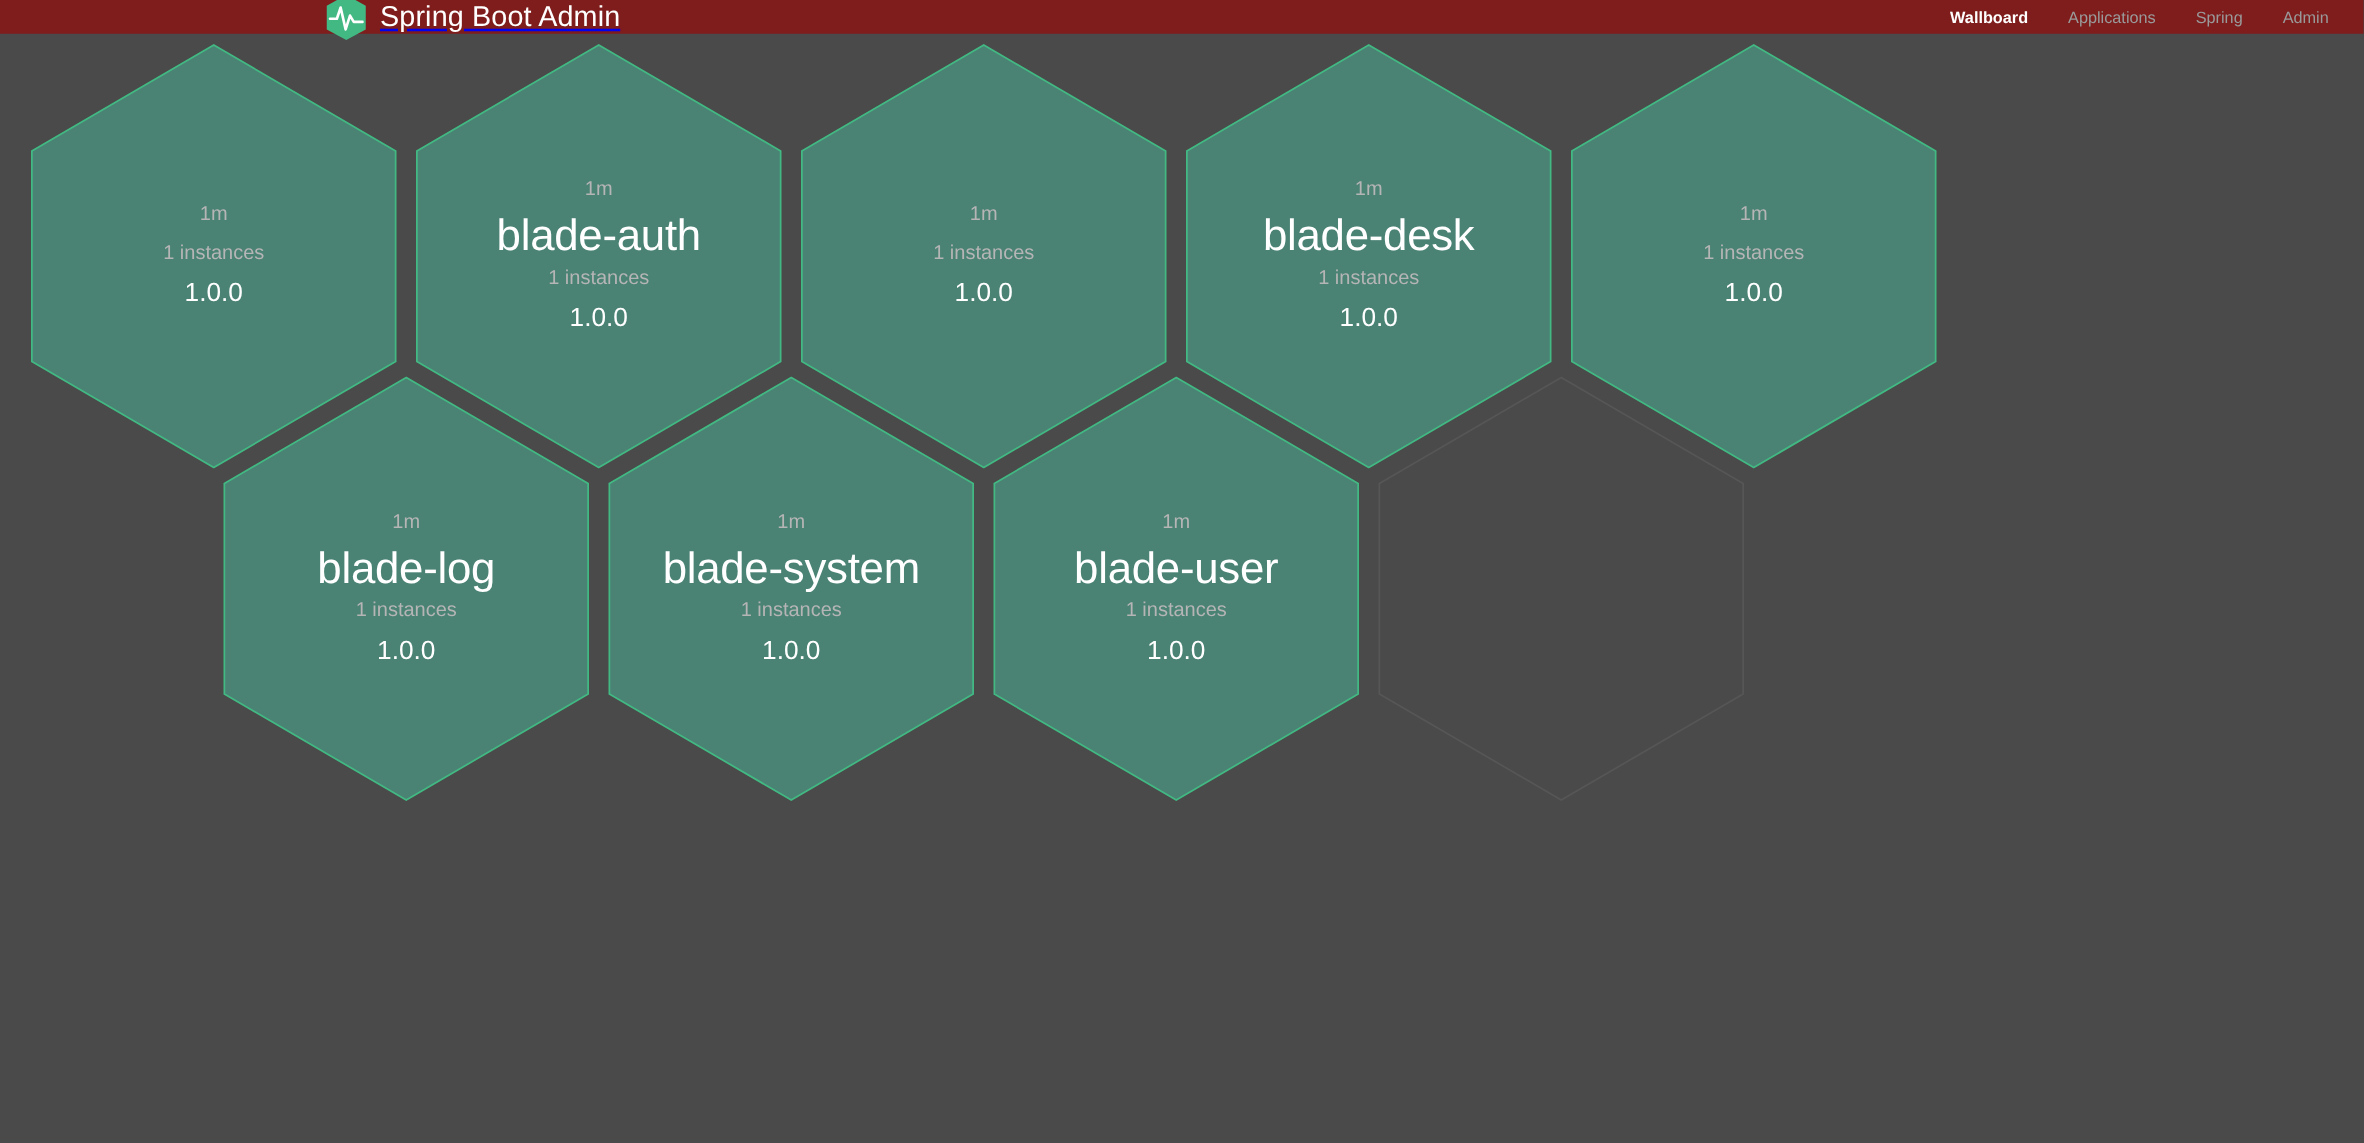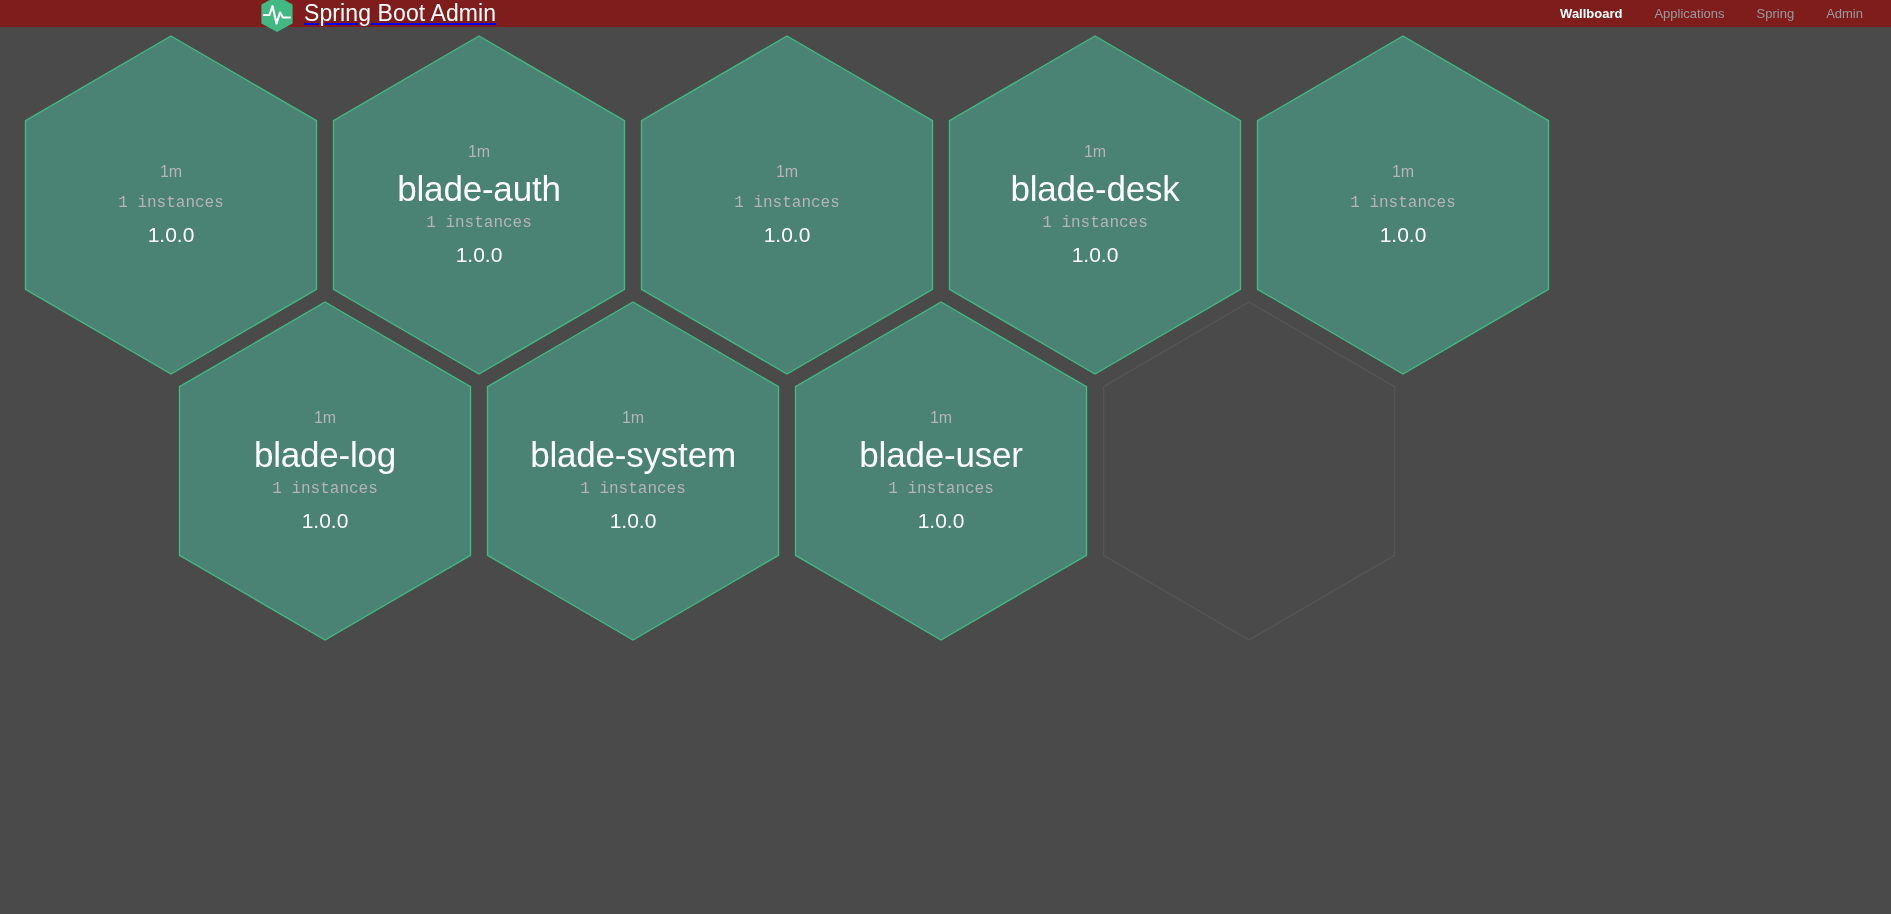--- a/index.html
+++ b/index.html
@@ -62,21 +62,20 @@
     margin-bottom:8px;
   }
   .hex-name{
     color:#ffffff; font-size:35px; line-height:1.14;
     font-weight:400; word-break:break-word;
     letter-spacing:-.2px;
   }
   .hex-instances{
     color:#b5b5b5; font-size:16px; line-height:1.15;
     margin-top:5px;
-    font-family:Liberation Mono, monospace;
   }
   .hex-version{
     color:#ffffff; font-size:21px; line-height:1.15;
     margin-top:11px;
   }
 </style>
 </head>
 <body>
 
 <div class="topbar">

